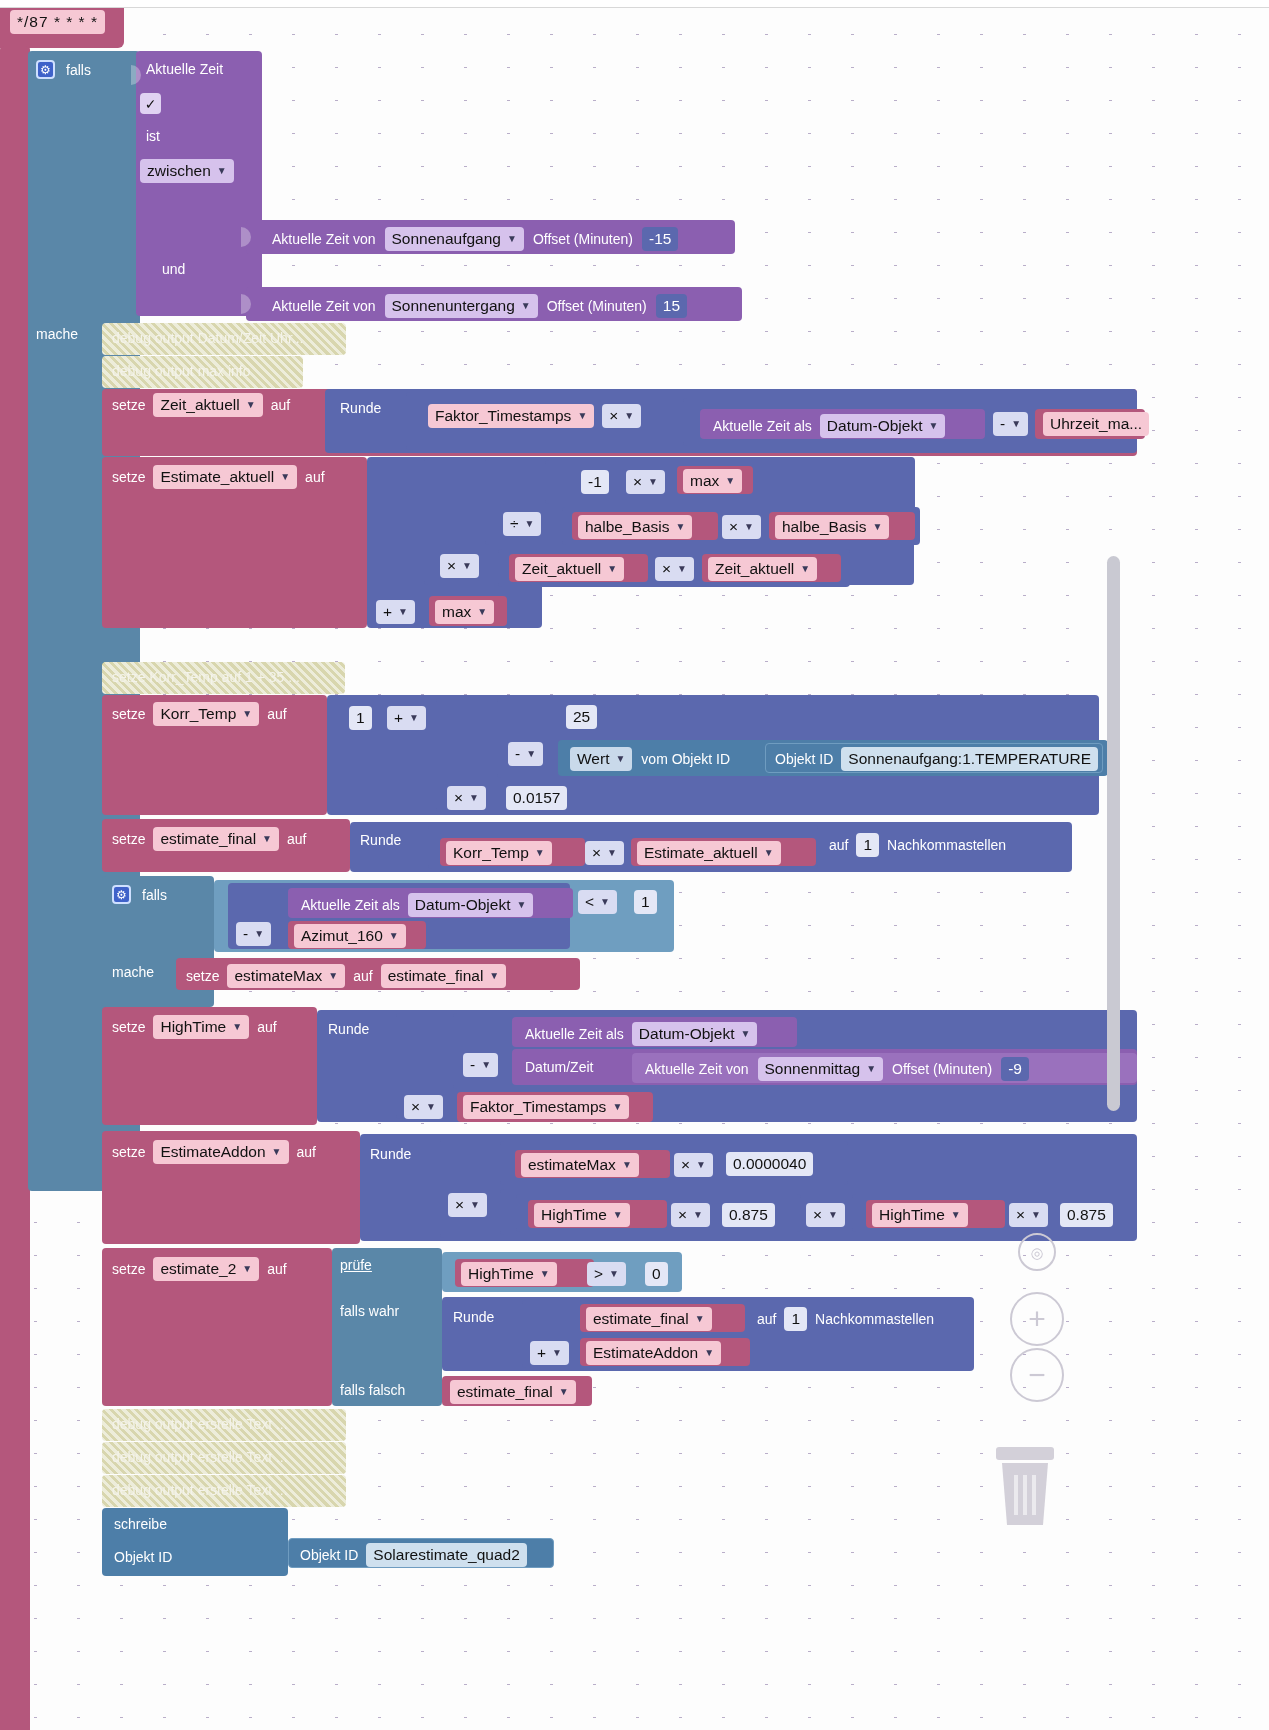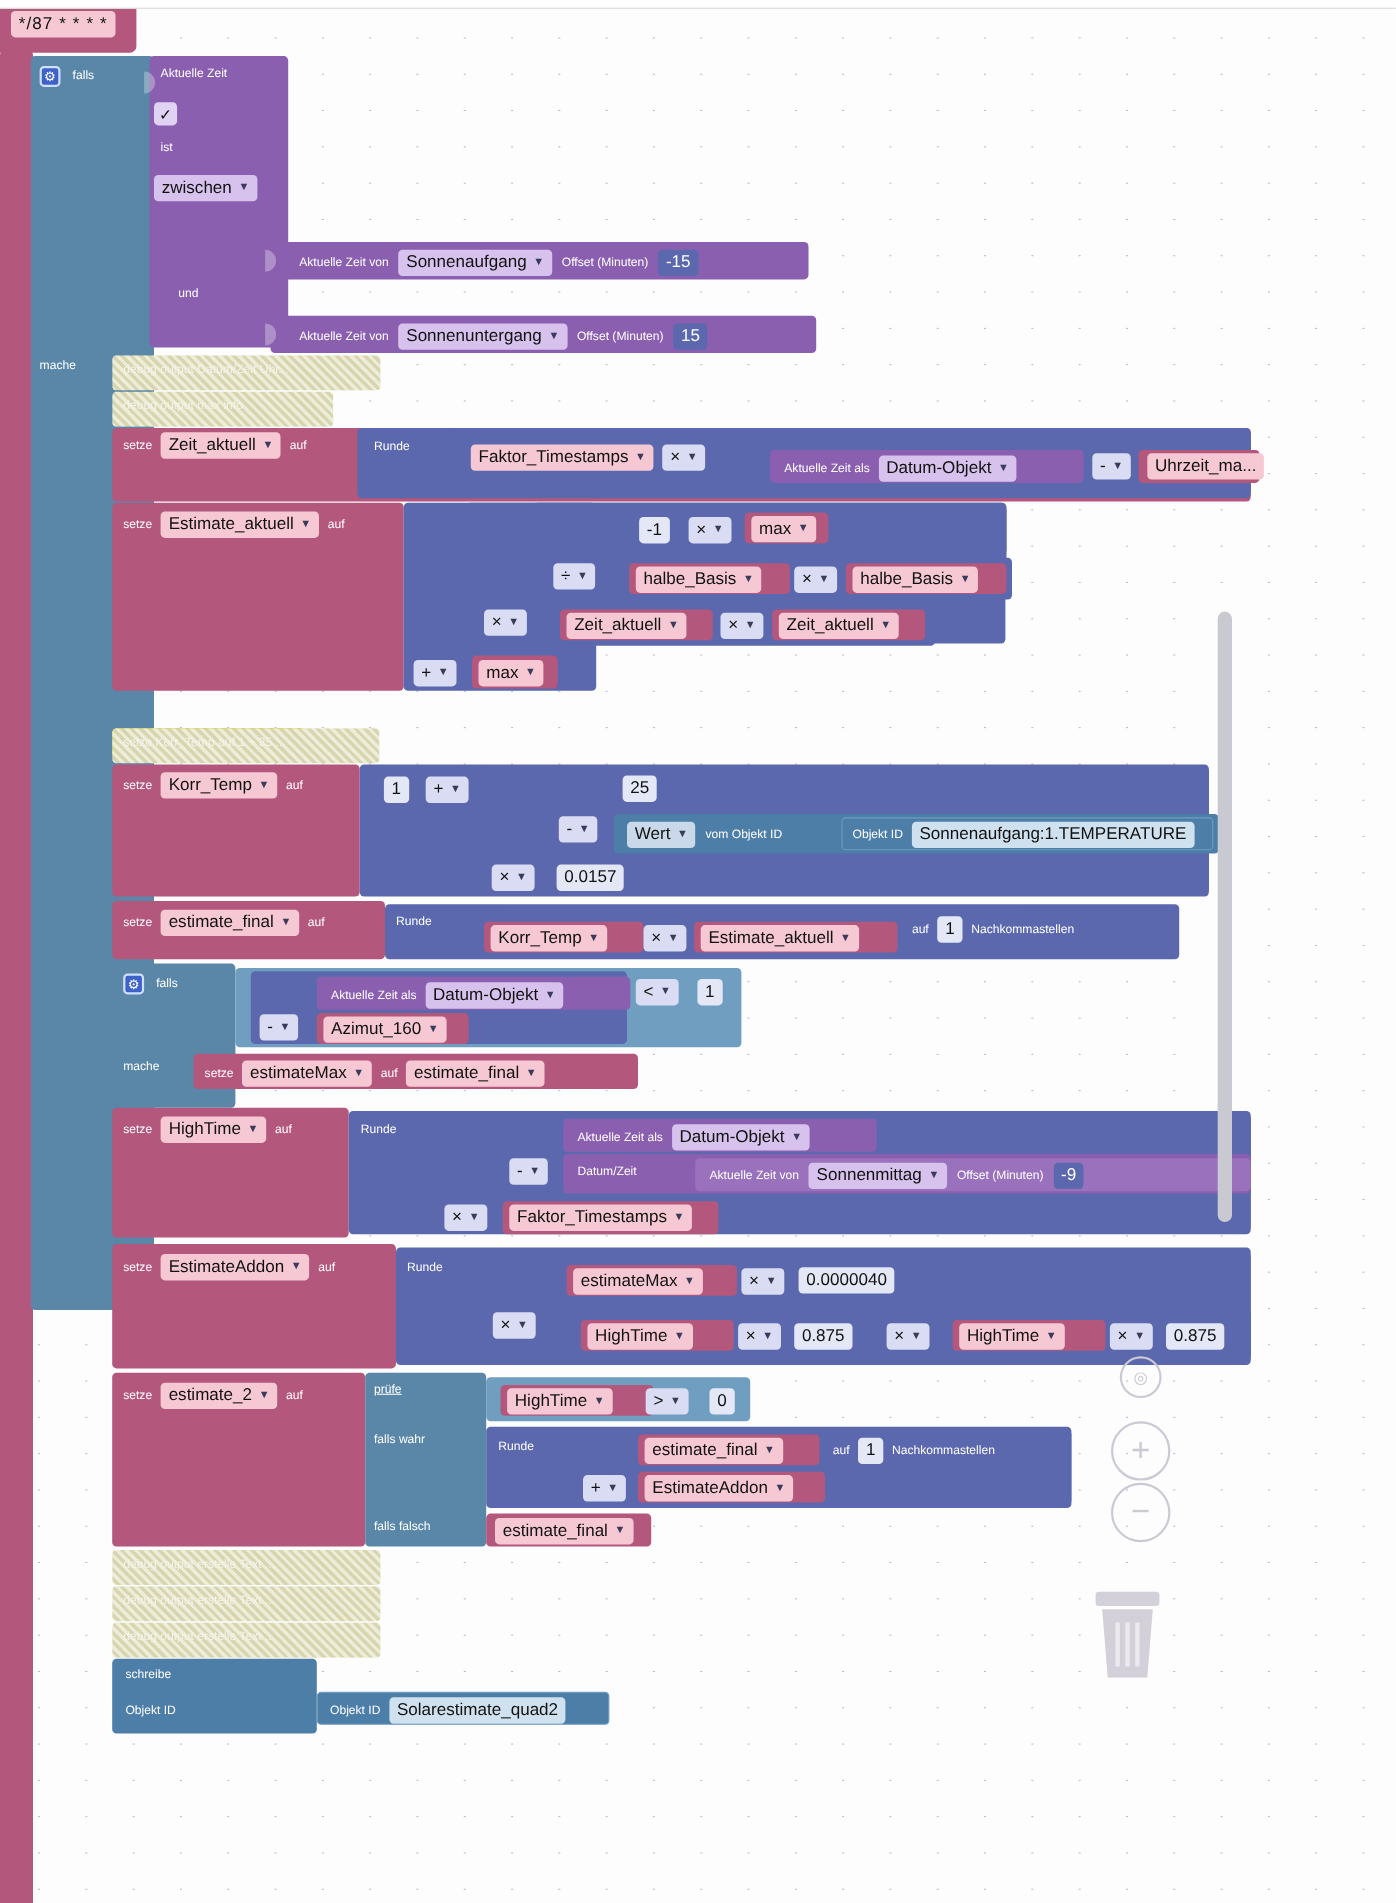--- a/index.html
+++ b/index.html
@@ -21,21 +21,21 @@
     background-position:14px 18px;
     overflow:hidden;
   }
   .topbar{
     position:absolute; left:0; top:0; width:1269px; height:8px;
     background:#ffffff; border-bottom:1px solid #d8d8d8; z-index:60;
   }
 
   
   .blk{ position:absolute; border-radius:4px; }
-  .lbl{ color:#fff; font-size:11px; line-height:1; white-space:nowrap; }
+  .lbl{ color:#fff; font-size:14px; line-height:1; white-space:nowrap; }
   .lbl.dark{ color:#1a1a1a; }
 
   
   .fld{
     display:inline-flex; align-items:center; gap:6px;
     border-radius:4px; padding:3px 7px;
     font-size:15.5px; color:#111; white-space:nowrap;
   }
   .fld .car{ font-size:10px; color:#3a3a5a; line-height:1; }
   .fld-var{ background:#f6c8d4; }

